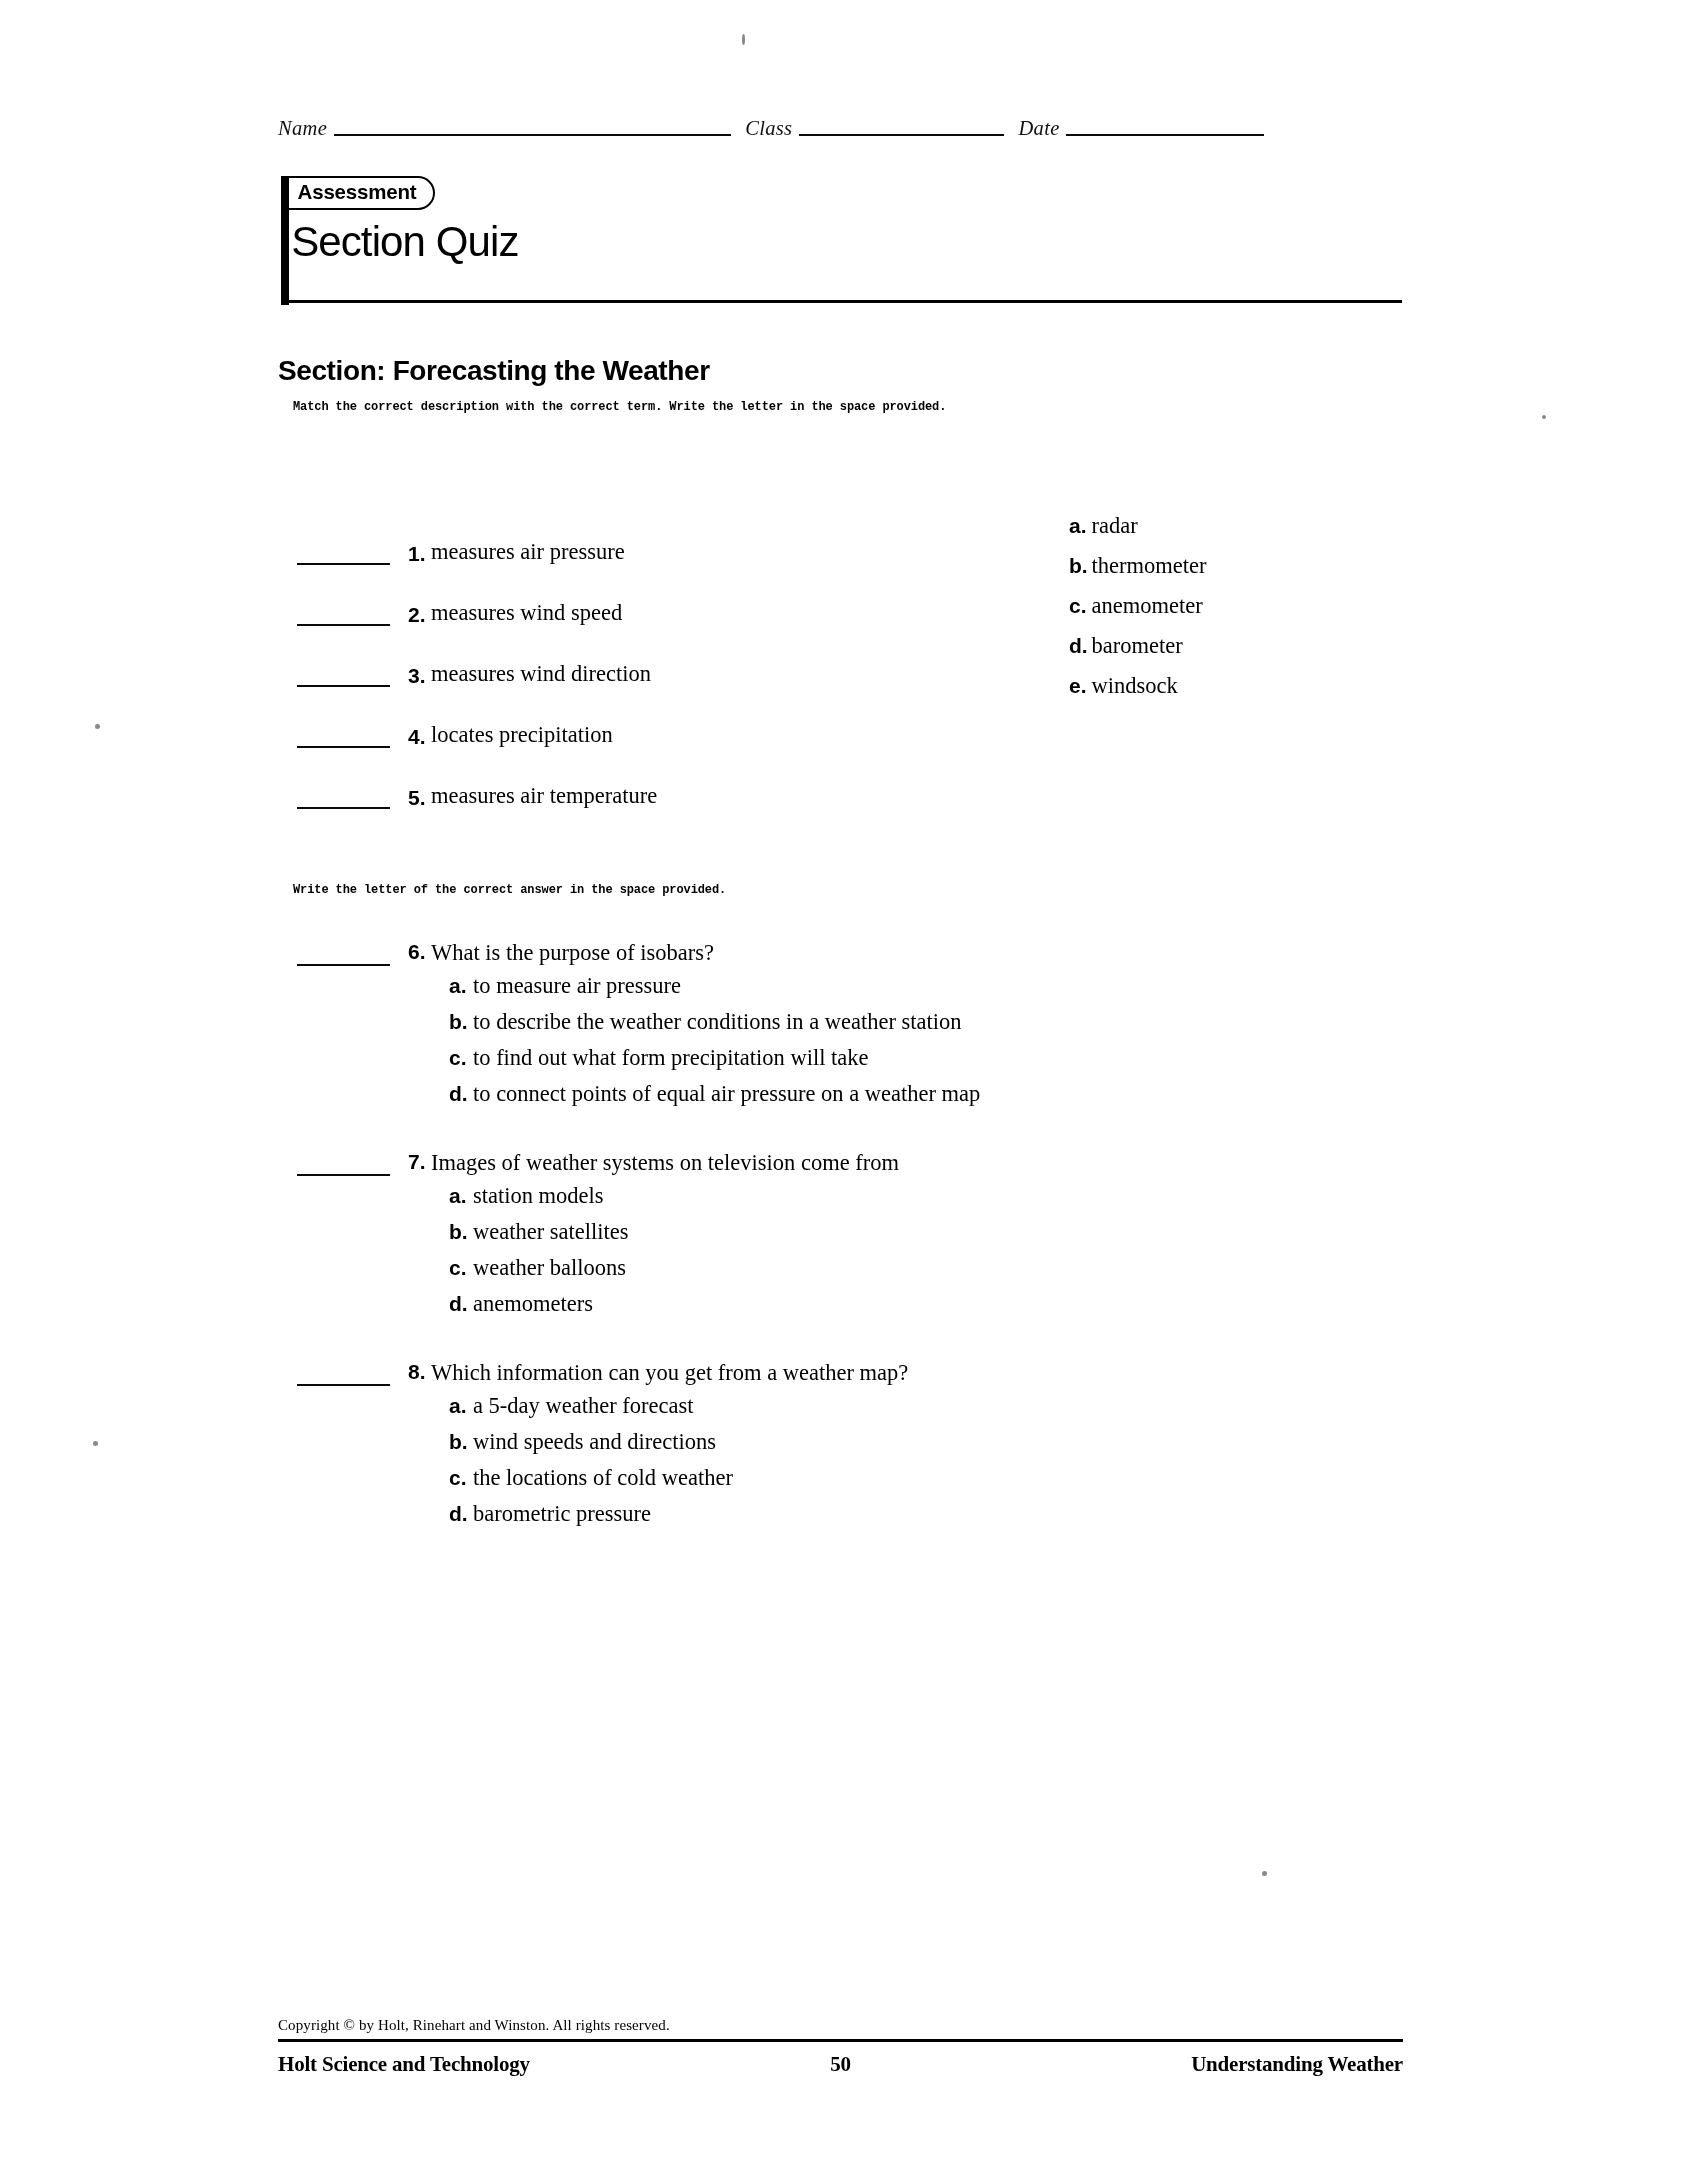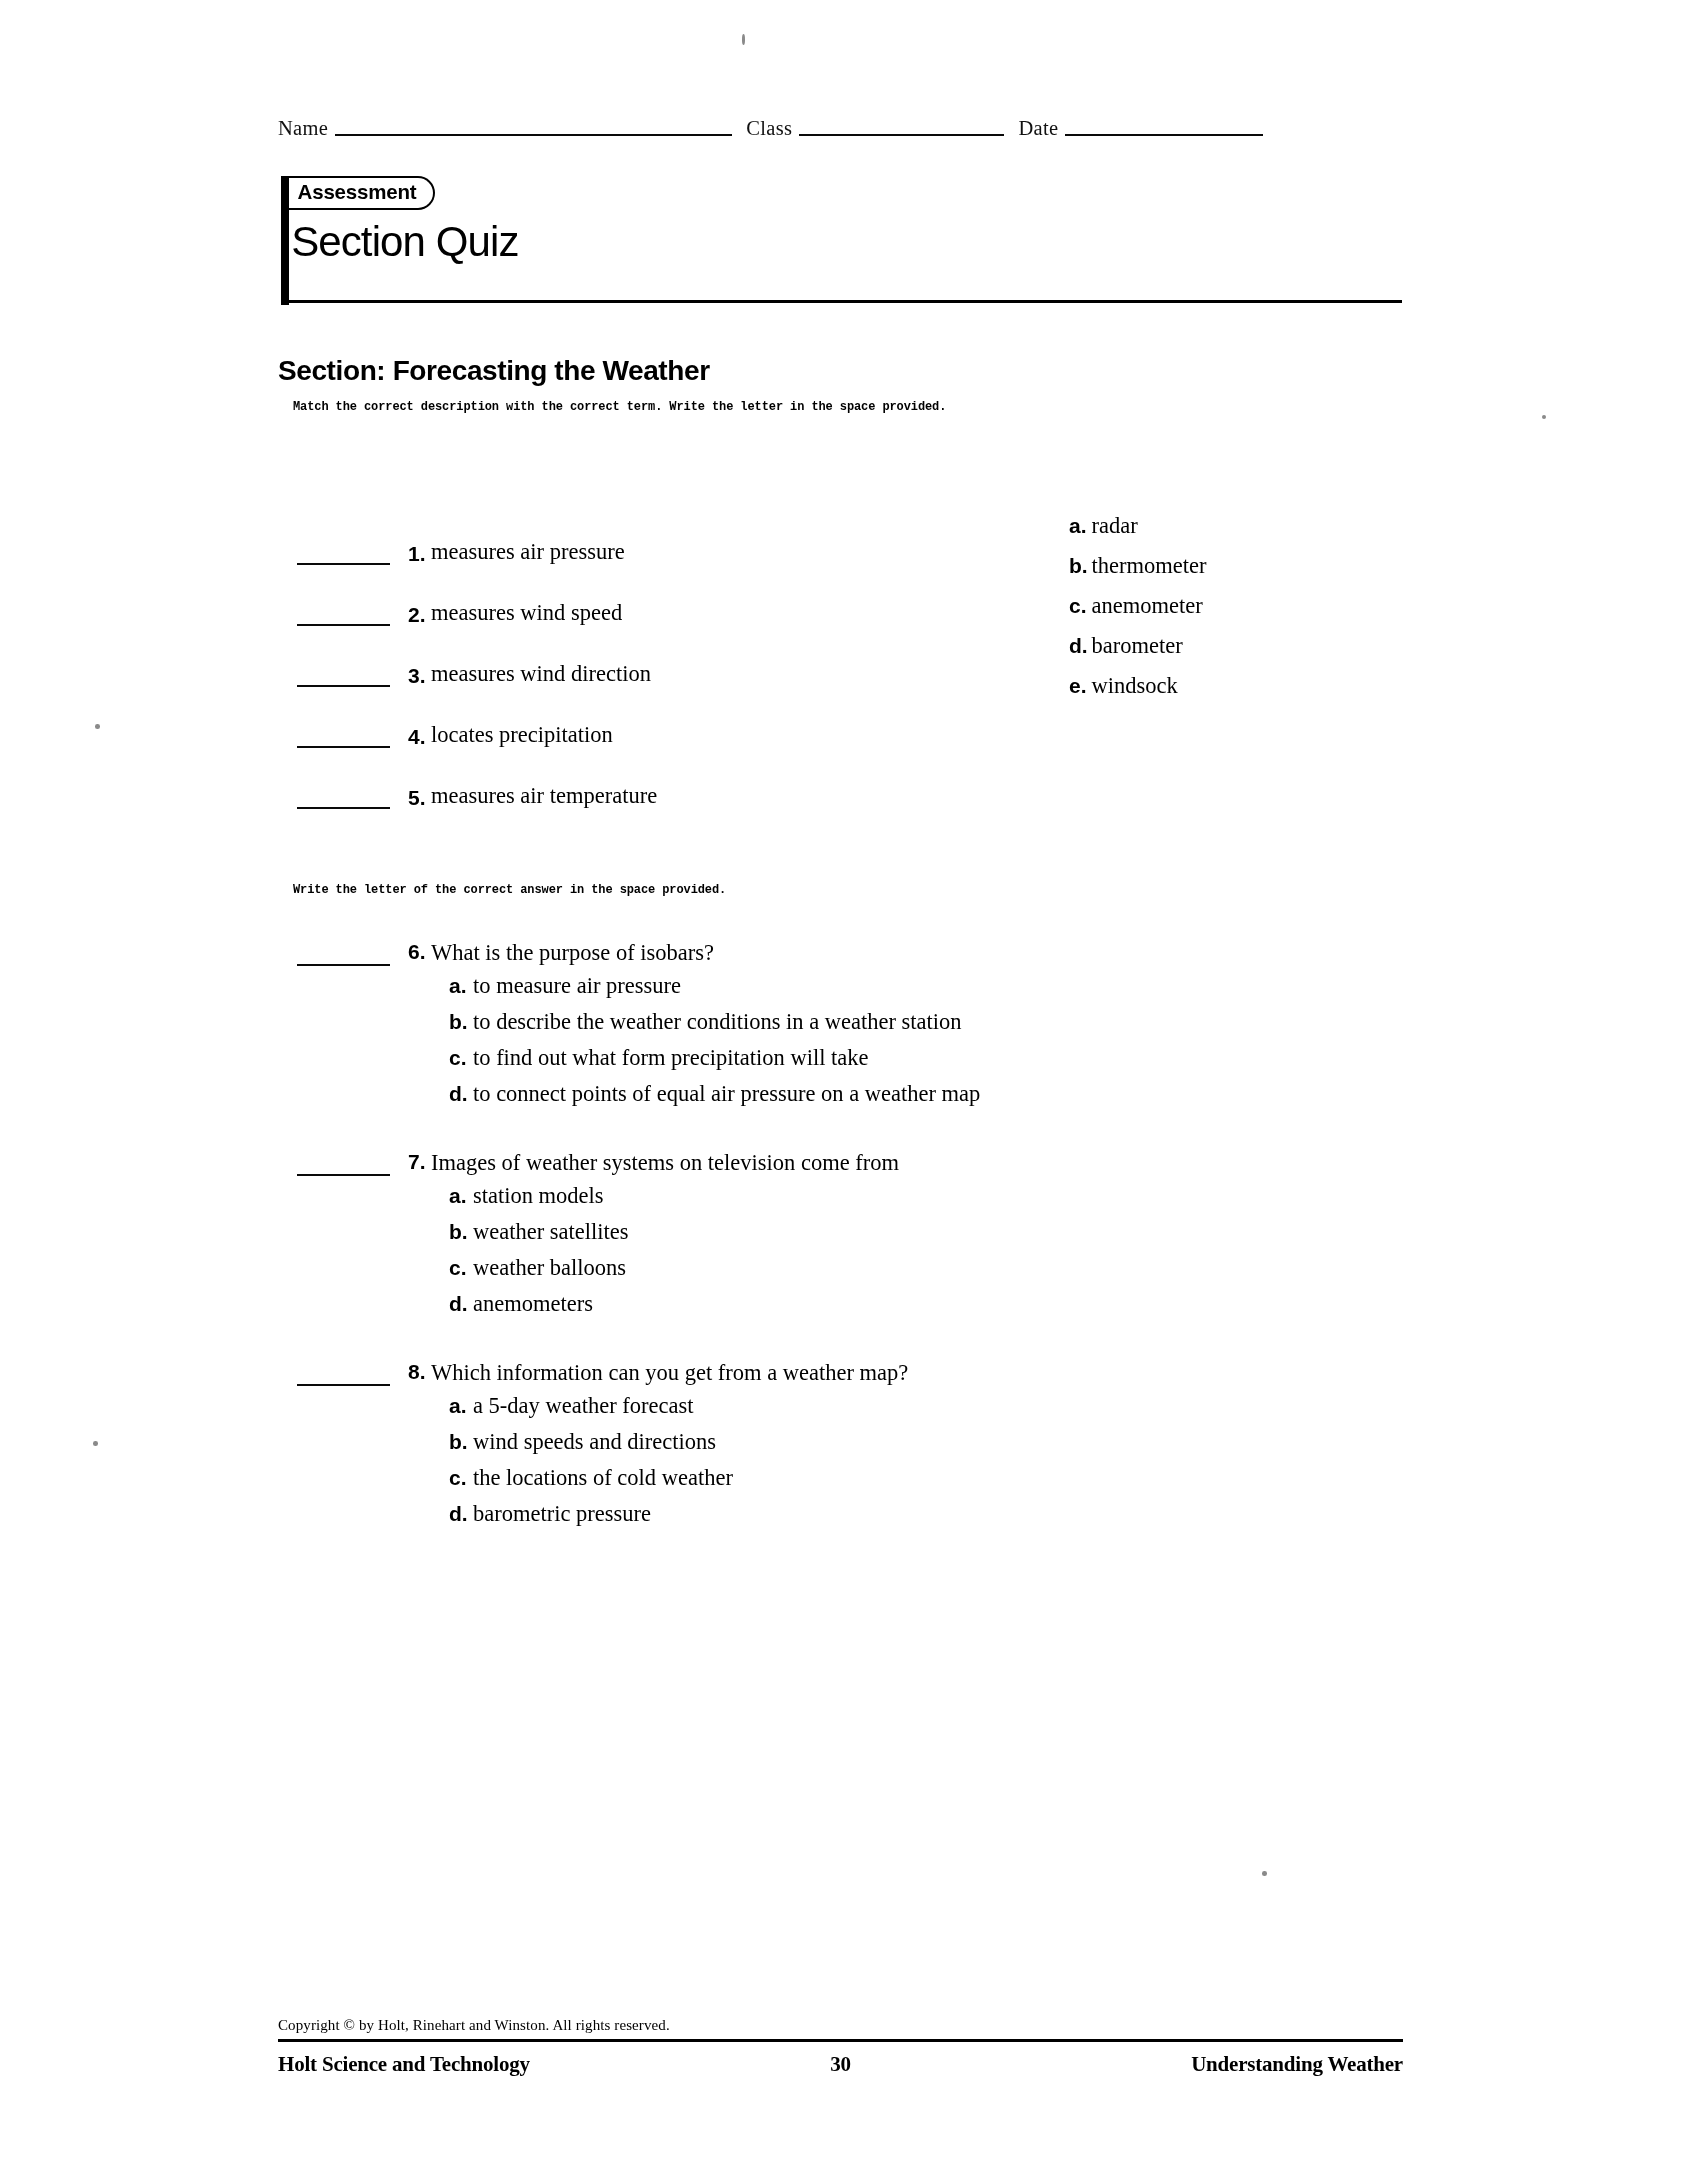--- a/index.html
+++ b/index.html
@@ -40,20 +40,21 @@
     align-items: flex-end;
     font-family: "Liberation Serif", serif;
     font-size: 20.5px;
     letter-spacing: 0.3px;
     color: #111;
   }
   .idline .lbl {
     white-space: nowrap;
     padding-right: 6.6px;
     line-height: 1;
+    font-style: italic;
   }
   .idline .rule {
     border-bottom: 2px solid #0a0a0a;
     height: 0.7px;
     margin-bottom: 2.6px;
   }
   .rule-name  { width: 397px; }
   .rule-class { width: 205px; }
   .rule-date  { width: 198px; }
   .gap-sm { width: 14.6px; }
@@ -459,21 +460,21 @@
         </div>
       </div>
 
     </div>
 
     <div class="footer">
       <div class="copyright">Copyright © by Holt, Rinehart and Winston. All rights reserved.</div>
       <div class="footer-rule"></div>
       <div class="footer-row">
         <span class="footer-left">Holt Science and Technology</span>
-        <span class="footer-center">30</span>
+        <span class="footer-center">50</span>
         <span class="footer-right">Understanding Weather</span>
       </div>
     </div>
 
   </div>
 
   <span class="speck" style="left:742px; top:34px; width:3.3px; height:10.6px;"></span>
   <span class="speck" style="left:95px; top:724px; width:4.6px; height:4.6px;"></span>
   <span class="speck" style="left:93px; top:1441px; width:4.6px; height:4.6px;"></span>
   <span class="speck" style="left:1542px; top:415px; width:4px; height:4px;"></span>

